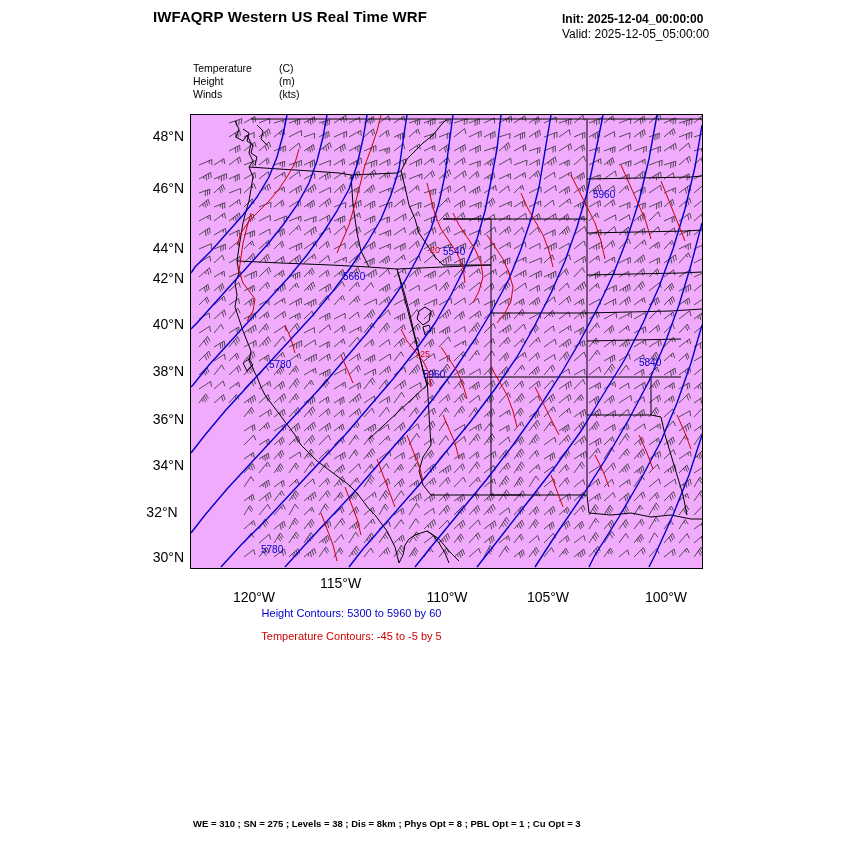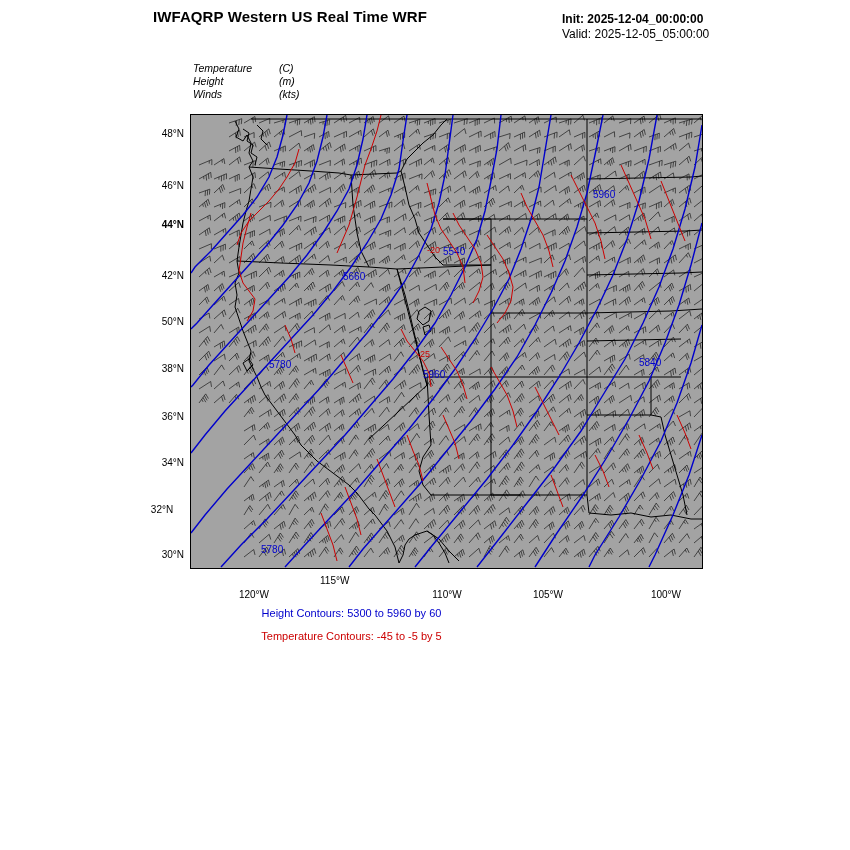--- a/index.html
+++ b/index.html
@@ -30,39 +30,39 @@
   }
   #init-line { top: 12px; font-weight: bold; }
   #valid-line { top: 27px; font-weight: normal; }
   #init-line .lab { font-weight: bold; }
 
   #varlegend {
     left: 193px; top: 62px;
     font-size: 10.5px;
     line-height: 13px;
   }
-  #varlegend .row { display: block; white-space: pre; font-style: italic; }
+  #varlegend .row { display: block; white-space: pre; }
   #varlegend .u { display: inline-block; }
 
   #plotwrap {
     left: 190px; top: 114px;
     width: 513px; height: 455px;
   }
   #plotframe {
     position: absolute; inset: 0;
     border: 1px solid #000;
     box-sizing: border-box;
     overflow: hidden;
-    background: #a3a3a3;
+    background: #f0abfc;
   }
   svg.layer { position: absolute; left: 0; top: 0; }
 
   .ylab, .xlab {
     position: absolute;
-    font-size: 10px;
+    font-size: 14px;
     color: #000;
     white-space: nowrap;
   }
   .ylab { text-align: right; }
 
   #contour-note1, #contour-note2 {
     font-size: 11px;
     left: 0; width: 703px;
     text-align: center;
   }
@@ -1301,35 +1301,36 @@
         <text x="226" y="242">-25</text>
       </g>
     </svg>
 
   </div>
 </div>
 
 <div id="yticks">
   <div class="ylab abs" style="left:140px; top:128px; width:44px;">48°N</div>
   <div class="ylab abs" style="left:140px; top:180px; width:44px;">46°N</div>
-  <div class="ylab abs" style="left:140px; top:219px; width:44px;font-weight:bold;">44°N</div>
+  <div class="ylab abs" style="left:140px; top:240px; width:44px;">44°N</div>
   <div class="ylab abs" style="left:140px; top:270px; width:44px;">42°N</div>
-  <div class="ylab abs" style="left:140px; top:316px; width:44px;">50°N</div>
+  <div class="ylab abs" style="left:140px; top:316px; width:44px;">40°N</div>
   <div class="ylab abs" style="left:140px; top:363px; width:44px;">38°N</div>
   <div class="ylab abs" style="left:140px; top:411px; width:44px;">36°N</div>
   <div class="ylab abs" style="left:140px; top:457px; width:44px;text-align:right;">34°N</div>
   <div class="ylab abs" style="left:140px; top:504px; width:44px;text-align:center;">32°N</div>
   <div class="ylab abs" style="left:140px; top:549px; width:44px;">30°N</div>
 </div>
 
 <div id="xticks">
   <div class="xlab abs" style="left:224px; top:589px; width:60px; text-align:center;">120°W</div>
   <div class="xlab abs" style="left:320px; top:575px; width:60px; text-align:left;">115°W</div>
   <div class="xlab abs" style="left:417px; top:589px; width:60px; text-align:center;">110°W</div>
   <div class="xlab abs" style="left:518px; top:589px; width:60px; text-align:center;">105°W</div>
   <div class="xlab abs" style="left:636px; top:589px; width:60px; text-align:center;">100°W</div>
 </div>
 
 <div id="contour-note1" class="abs">Height Contours: 5300 to 5960 by 60</div>
 <div id="contour-note2" class="abs">Temperature Contours: -45 to -5 by 5</div>
 
 <div id="footer" class="abs">
+  <div>WE = 310 ; SN = 275 ; Levels = 38 ; Dis = 8km ; Phys Opt = 8 ; PBL Opt = 1 ; Cu Opt = 3</div>
 </div>
 
 </body></html>

